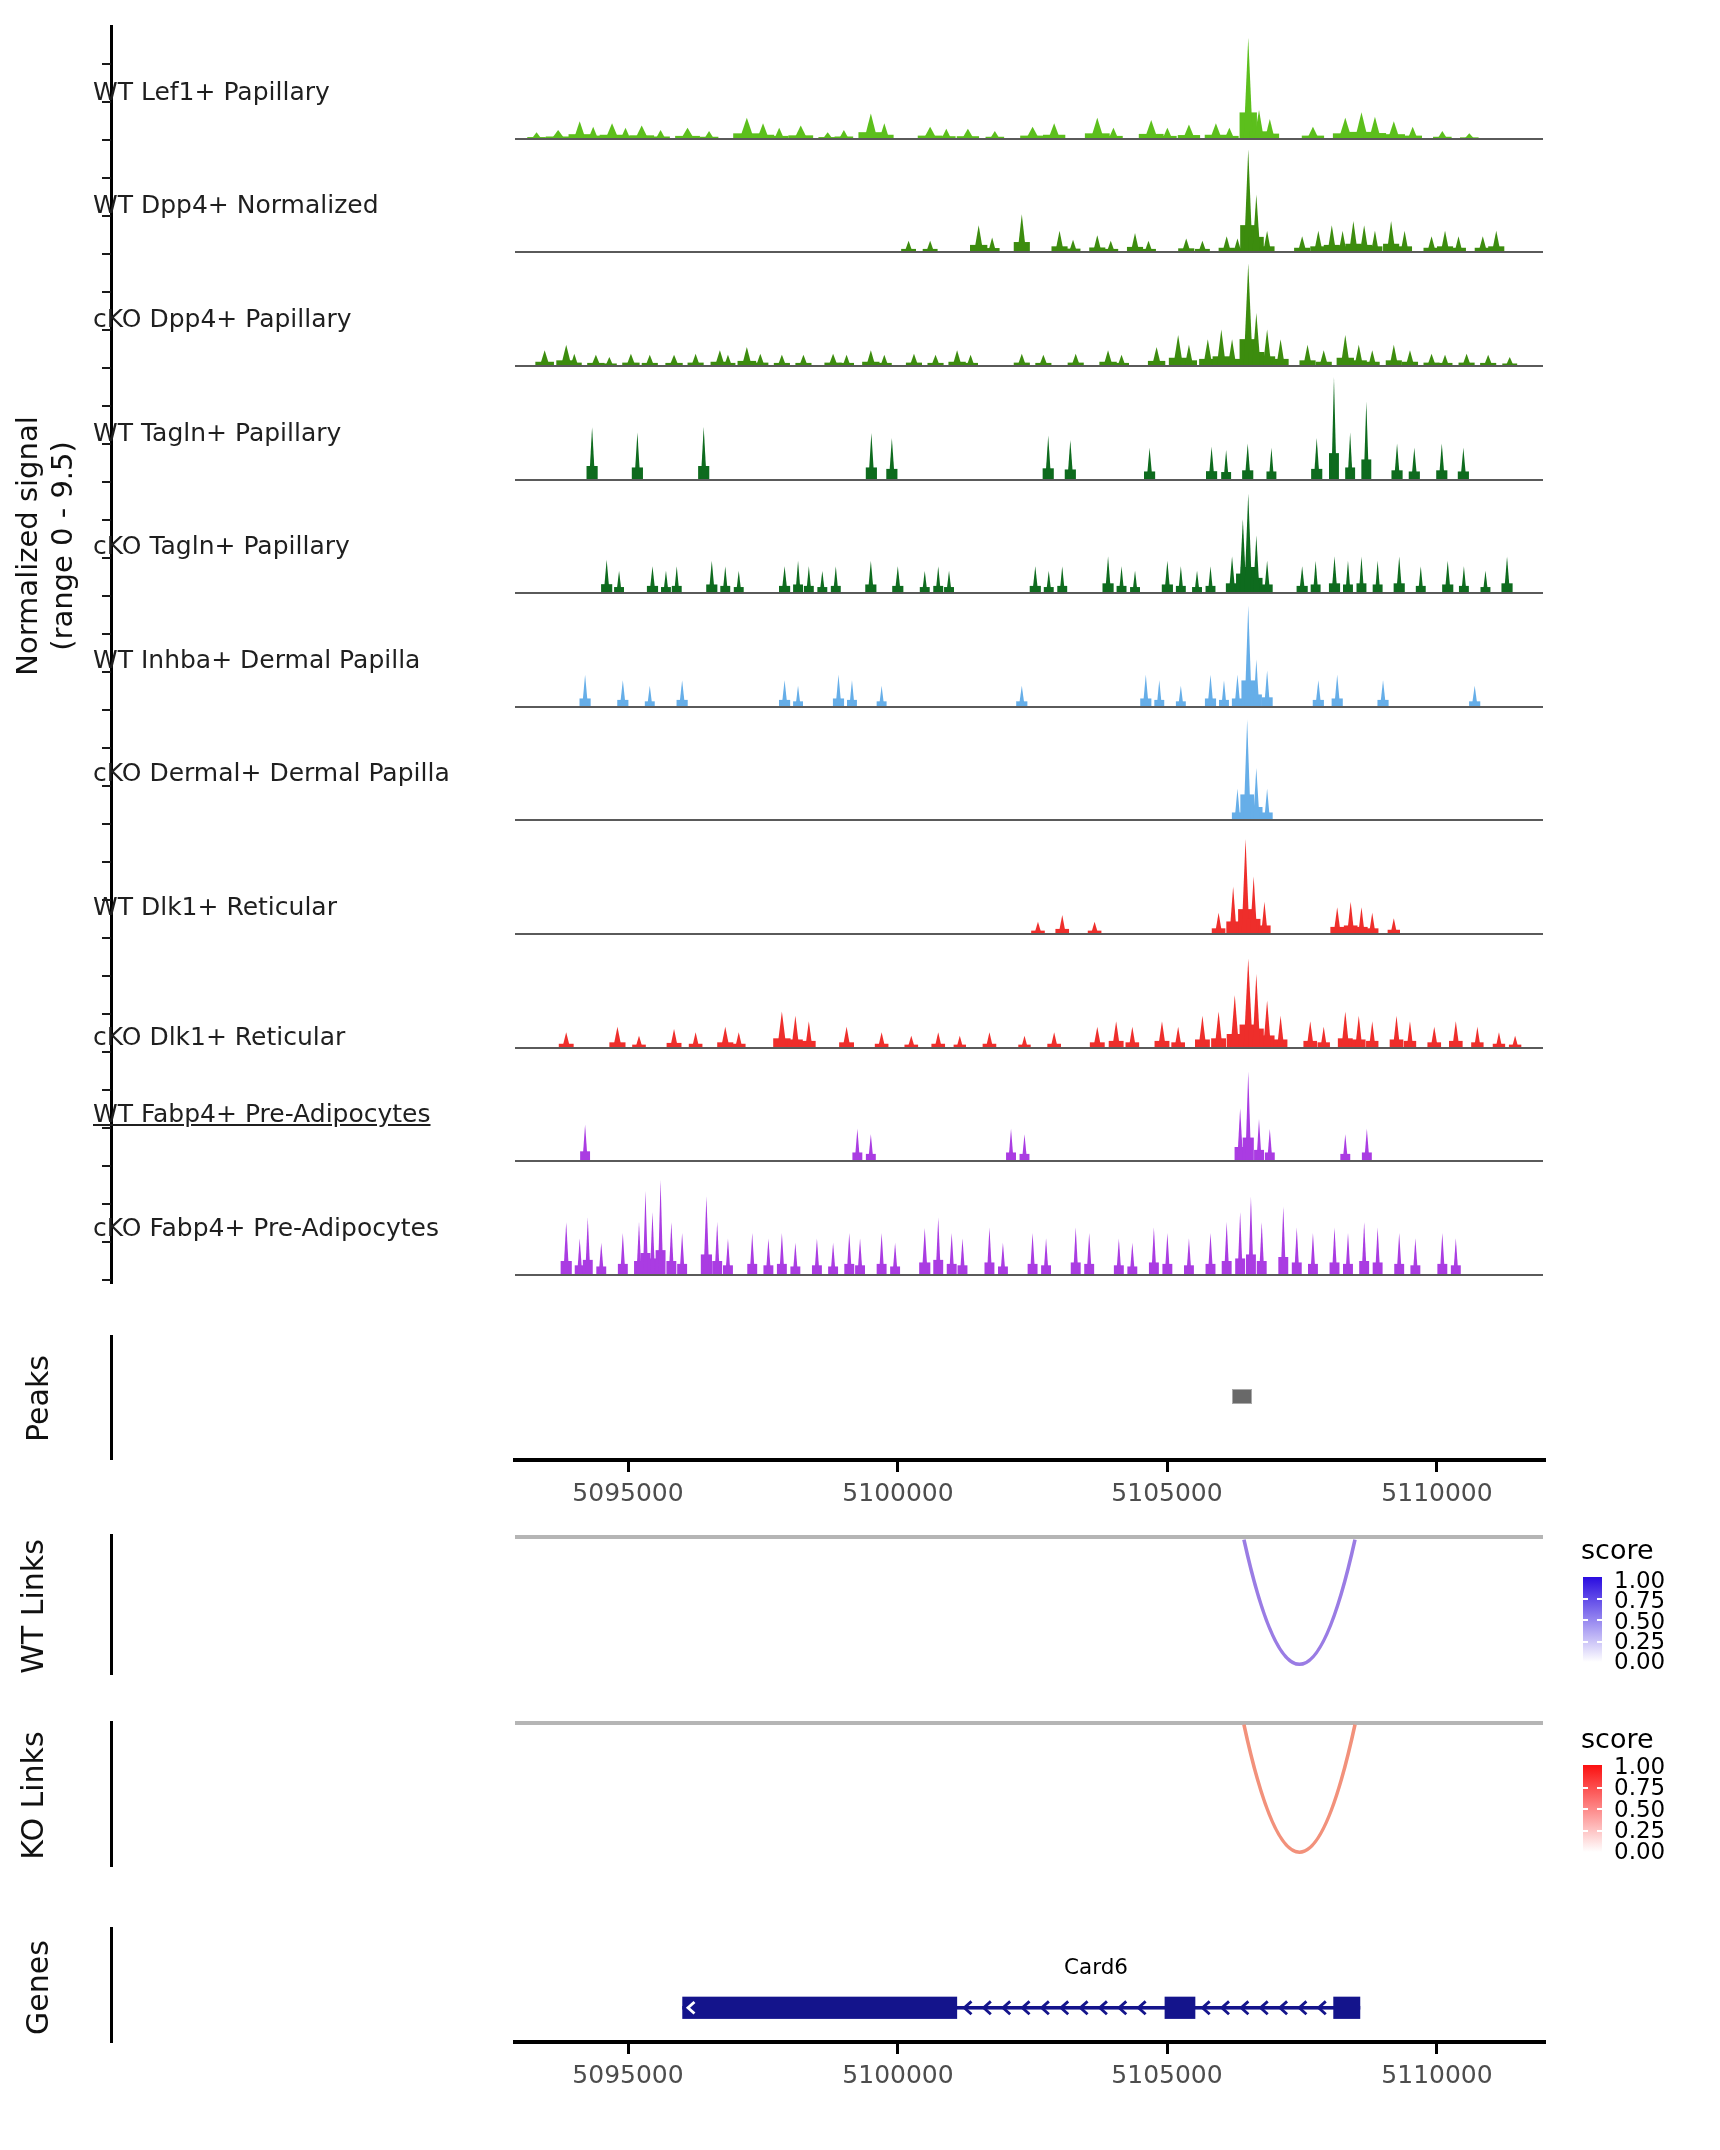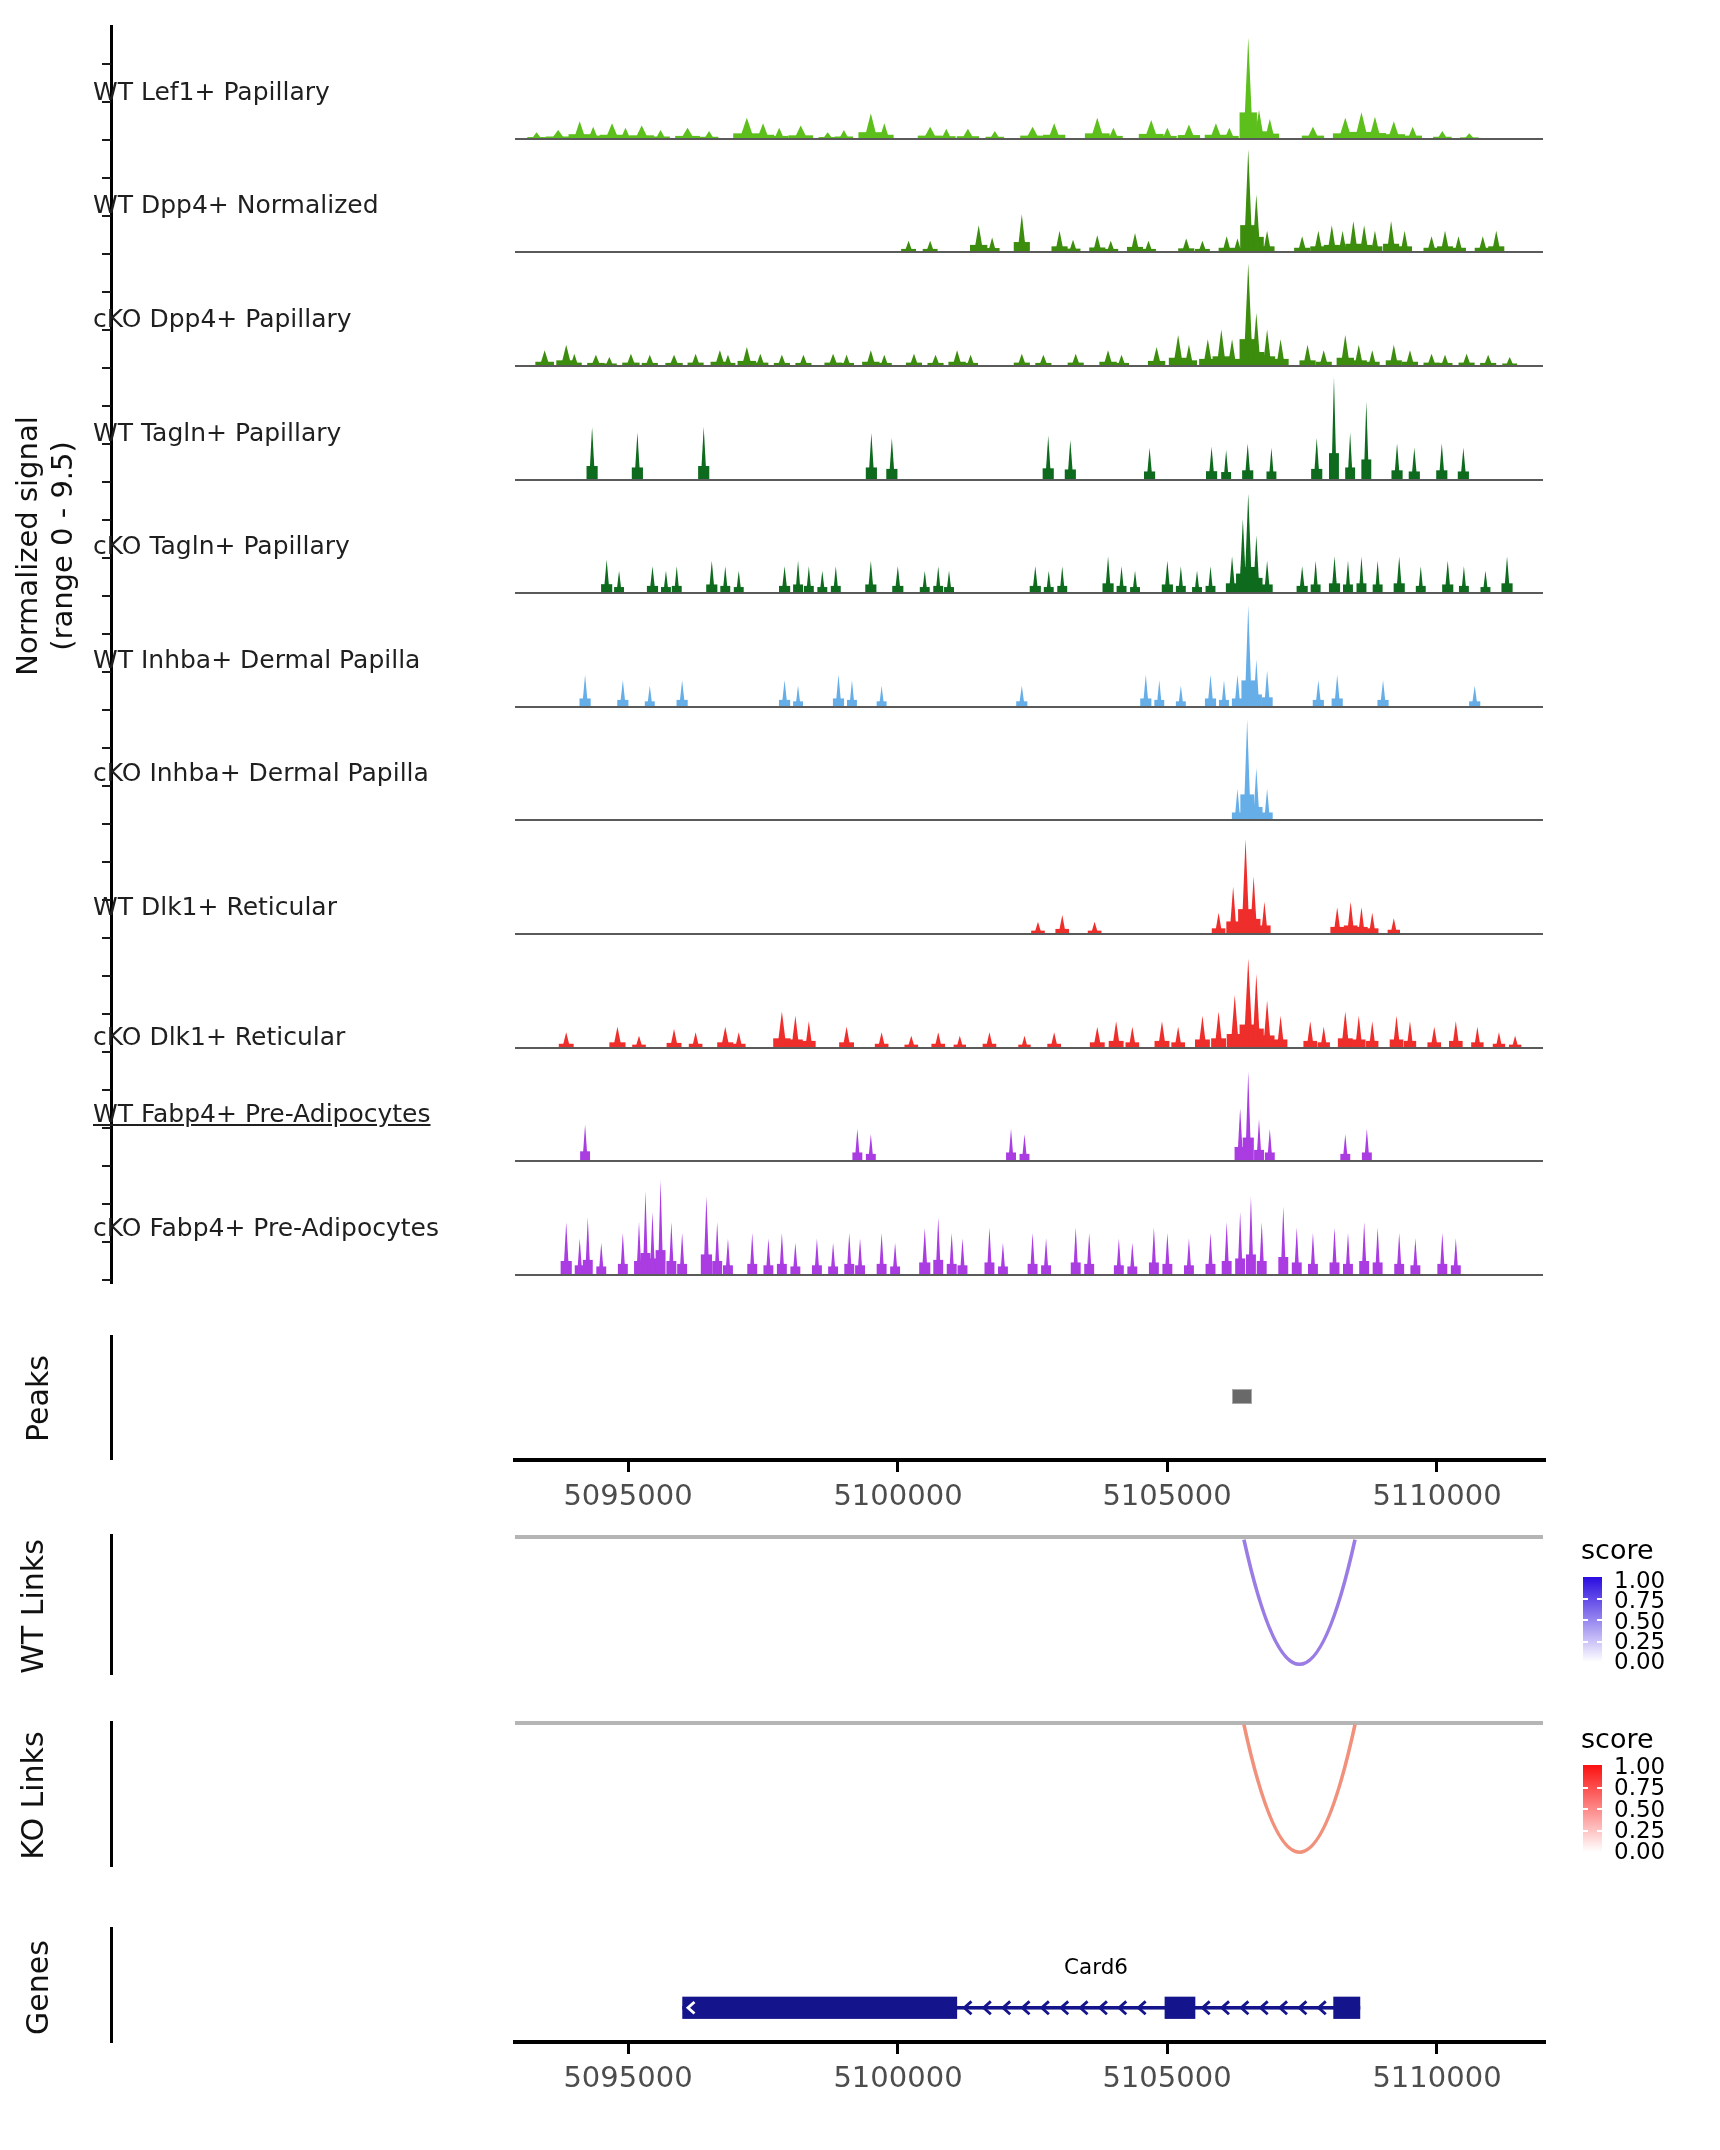--- a/index.html
+++ b/index.html
@@ -4,21 +4,21 @@
 <style>
   html,body{margin:0;padding:0;background:#fff;}
   #figure{position:relative;width:1721px;height:2151px;background:#ffffff;overflow:hidden;
           font-family:"DejaVu Sans","Liberation Sans",sans-serif;}
   .track-label{position:absolute;left:93px;width:452px;font-size:25px;color:#1f1f1f;white-space:nowrap;}
   .baseline{position:absolute;height:2.2px;background:#5a5a5a;}
   .vaxis{position:absolute;width:2.9px;background:#000;}
   .ytick{position:absolute;width:8.6px;height:2.2px;background:#1a1a1a;}
   .xaxis-line{position:absolute;height:3.6px;background:#000;}
   .xtick{position:absolute;width:2.9px;height:10px;background:#000;}
-  .xtick-label{position:absolute;width:158px;text-align:center;font-size:29px;color:#4d4d4d;white-space:nowrap;}
+  .xtick-label{position:absolute;width:158px;text-align:center;font-size:25px;color:#4d4d4d;white-space:nowrap;}
   .rot-label{position:absolute;text-align:center;font-size:30px;color:#111;transform:rotate(-90deg);white-space:nowrap;}
   .ylab{position:absolute;font-size:29px;line-height:35px;color:#111;text-align:center;transform:rotate(-90deg);white-space:pre-line;}
   .gray-line{position:absolute;height:3.6px;background:#b5b5b5;}
   .legend-title{position:absolute;font-size:27px;color:#000;}
   .legend-label{position:absolute;font-size:23px;color:#000;white-space:nowrap;}
   .legend-bar{position:absolute;width:18.6px;}
   .legend-tickmark{position:absolute;width:5px;height:2.2px;background:#ffffff;}
   .peak-box{position:absolute;background:#696969;border:1.4px solid #a9a9a9;}
   .gene-name{position:absolute;font-size:21.5px;color:#000;text-align:right;white-space:nowrap;}
   .axis-title{position:absolute;font-size:36px;color:#000;text-align:center;}
@@ -511,21 +511,21 @@
         <polygon points="1112.6532580136627,150 1112.6532580136627,140.4101052631579 1128.219048870205,140.4101052631579 1128.219048870205,150" fill="#66aee8"></polygon>
         <polygon points="1116.3755123489227,150 1120.4361534419338,113.1157894736842 1124.496794534945,150" fill="#66aee8"></polygon>
         <polygon points="1138.9722280609565,150 1138.9722280609565,138.4122105263158 1154.5380189174987,138.4122105263158 1154.5380189174987,150" fill="#66aee8"></polygon>
         <polygon points="1142.6944823962165,150 1146.7551234892276,105.43157894736842 1150.8157645822387,150" fill="#66aee8"></polygon>
         <polygon points="1202.8897267472412,150 1202.8897267472412,140.4101052631579 1218.4555176037834,140.4101052631579 1218.4555176037834,150" fill="#66aee8"></polygon>
         <polygon points="1206.6119810825012,150 1210.6726221755123,113.1157894736842 1214.7332632685234,150" fill="#66aee8"></polygon>
         <polygon points="1330.7247241198108,150 1330.7247241198108,142.408 1346.290514976353,142.408 1346.290514976353,150" fill="#66aee8"></polygon>
         <polygon points="1334.4469784550708,150 1338.507619548082,120.8 1342.568260641093,150" fill="#66aee8"></polygon>
       </svg>
       <div class="baseline" style="left: 515px; top: 706px; width: 1028px;"></div>
-      <div class="track-label" style="top: 758px;">cKO Inhba+ Dermal Papilla</div>
+      <div class="track-label" style="top: 758px;">cKO Dermal+ Dermal Papilla</div>
       <svg width="1026" height="108" viewBox="0 0 1431 150" style="left: 515px; top: 713px;">
         <polygon points="999.8576720966895,150 999.8576720966895,138.4122105263158 1015.4234629532317,138.4122105263158 1015.4234629532317,150" fill="#66aee8"></polygon>
         <polygon points="1003.5799264319496,150 1007.6405675249606,105.43157894736842 1011.7012086179716,150" fill="#66aee8"></polygon>
         <polygon points="1011.6636100893327,150 1011.6636100893327,113.23873684210527 1030.688465580662,113.23873684210527 1030.688465580662,150" fill="#66aee8"></polygon>
         <polygon points="1016.2130320546505,150 1021.1760378349974,8.610526315789485 1026.1390436153442,150" fill="#66aee8"></polygon>
         <polygon points="1025.3118759852866,150 1025.3118759852866,130.82021052631578 1042.6071991592223,130.82021052631578 1042.6071991592223,150" fill="#66aee8"></polygon>
         <polygon points="1029.4477141355756,150 1033.9595375722545,76.23157894736842 1038.4713610089334,150" fill="#66aee8"></polygon>
         <polygon points="1041.2160535995797,150 1041.2160535995797,138.4122105263158 1056.781844456122,138.4122105263158 1056.781844456122,150" fill="#66aee8"></polygon>
         <polygon points="1044.9383079348397,150 1048.9989490278508,105.43157894736842 1053.059590120862,150" fill="#66aee8"></polygon>
       </svg>

